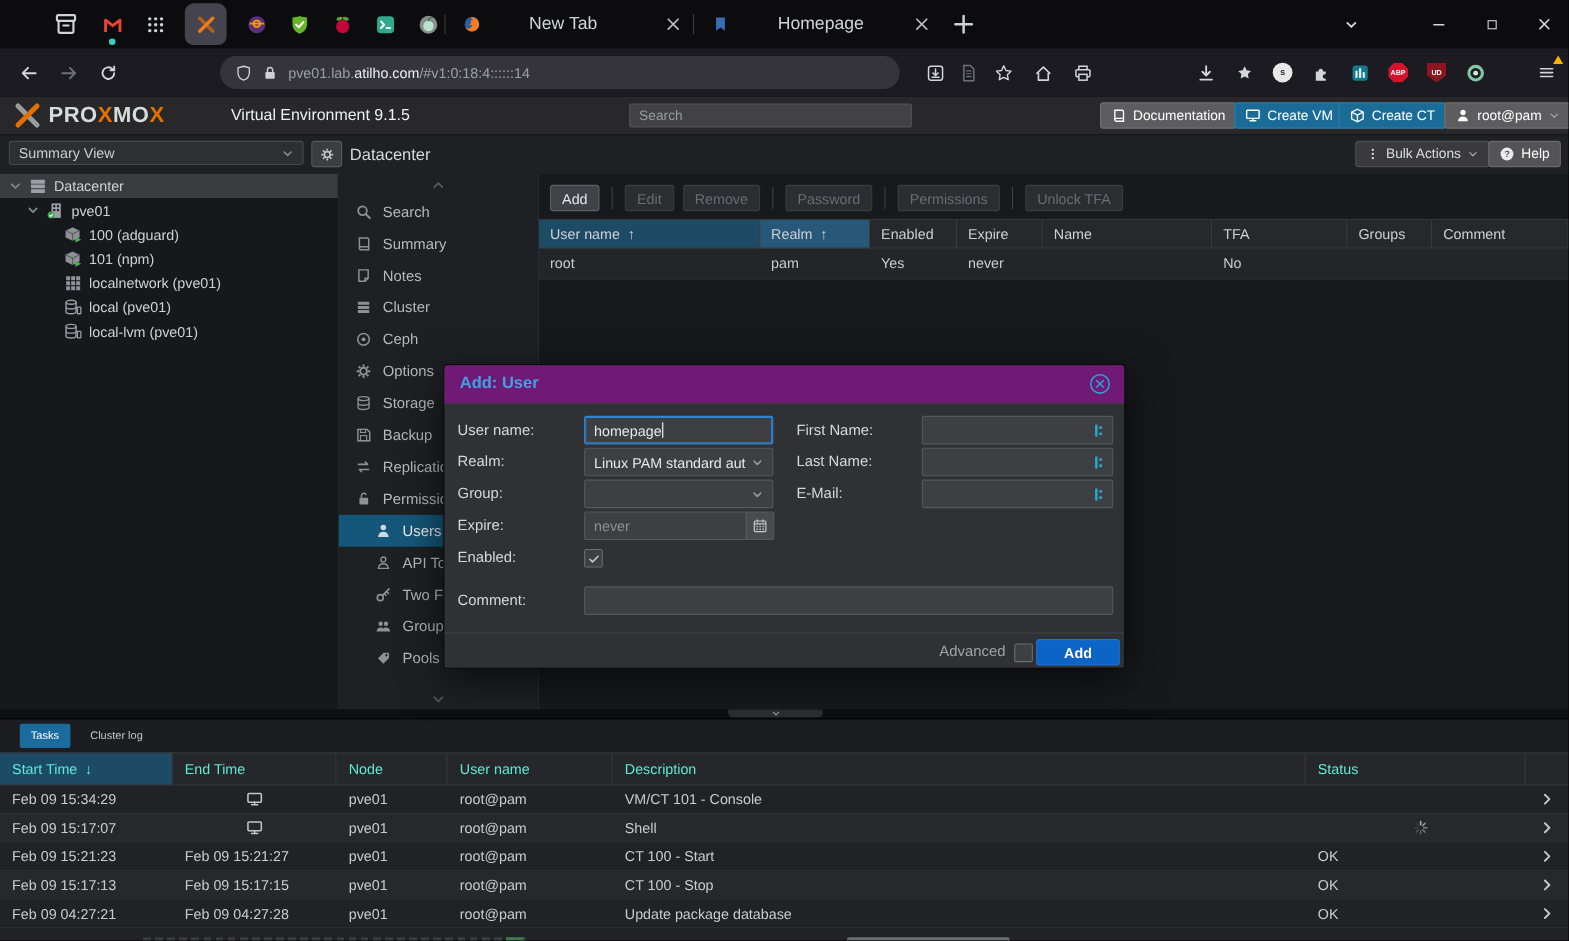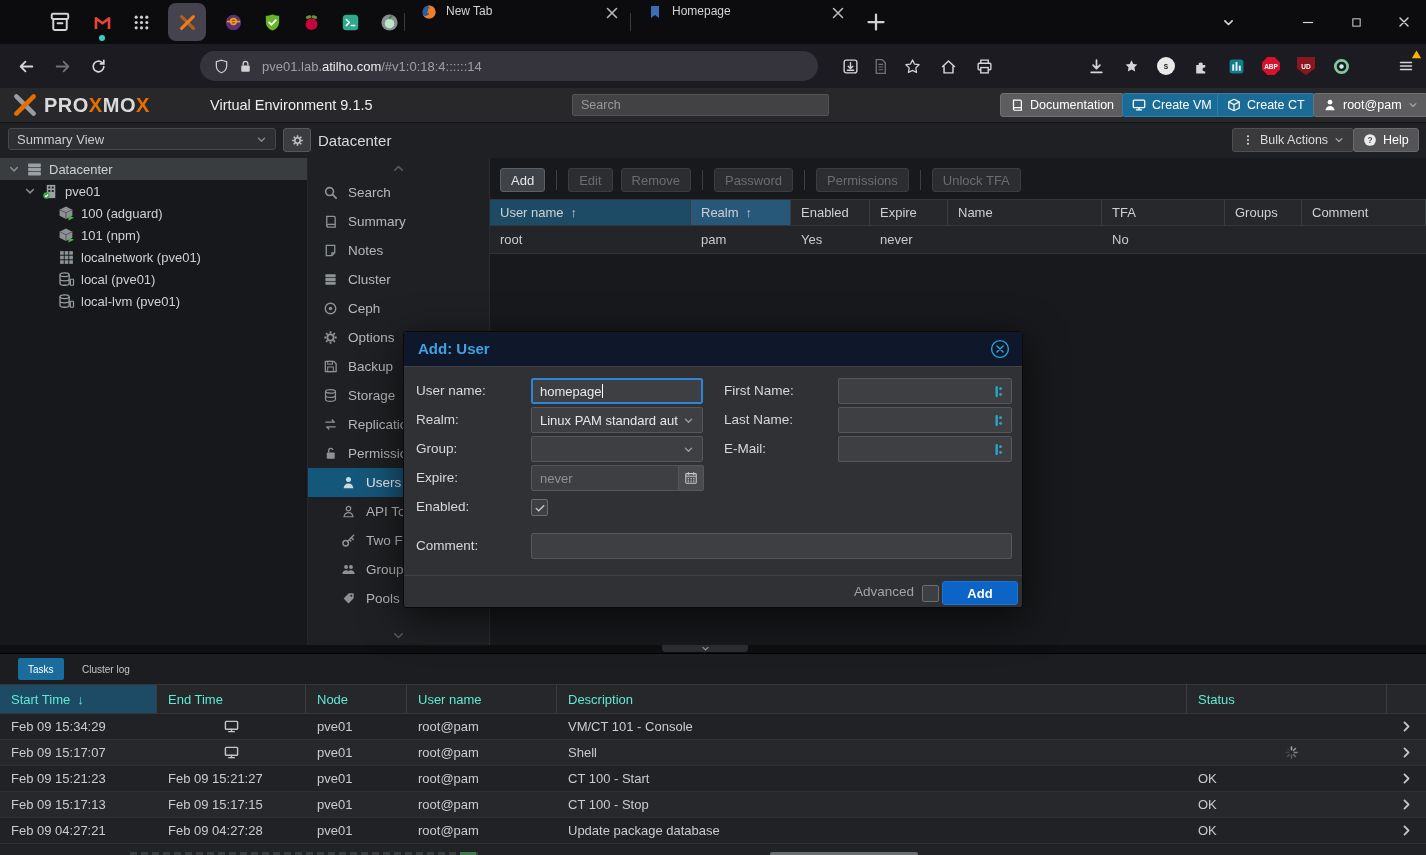--- a/index.html
+++ b/index.html
@@ -9,21 +9,21 @@
   .ic svg{width:100%;height:100%;display:block;}
 
   
   .tabstrip{position:absolute;top:0;left:0;right:0;height:44px;background:#0c0c0f;}
   .archivebtn{position:absolute;left:48px;top:10px;width:24px;height:24px;color:#d2d4d6;}
   #pins{position:absolute;left:90px;top:3px;height:38px;display:flex;align-items:center;gap:15px;}
   .pin{width:24px;height:24px;display:flex;align-items:center;justify-content:center;position:relative;}
   .pin .ic{width:19px;height:19px;}
   .pinactive{background:#45444e;border-radius:8px;width:38px;height:38px;}
   .pindot{position:absolute;left:50%;bottom:-7px;transform:translateX(-50%);width:6px;height:6px;border-radius:50%;background:#35d0c0;}
-  .btab{position:absolute;top:4px;height:36px;display:flex;align-items:flex-start;border-radius:4px;color:#d2d4d6;font-size:12px;}
+  .btab{position:absolute;top:4px;height:36px;display:flex;align-items:center;border-radius:4px;color:#d2d4d6;font-size:16px;gap:35px;}
   .btab .fav{margin:0 9px 0 13px;width:16px;height:16px;}
   .tabclose{position:absolute;right:9px;width:18px;height:18px;color:#b9bbbd;}
   .tabsep{position:absolute;top:13px;width:1px;height:18px;background:#3a3a41;}
   .newtabbtn{position:absolute;left:864px;top:10px;width:24px;height:24px;color:#cfd1d3;}
   .winicon{position:absolute;top:6px;width:40px;height:32px;display:flex;align-items:center;justify-content:center;color:#d6d8da;}
   .navbar{position:absolute;top:44px;left:0;right:0;height:44px;background:#1c1b22;border-bottom:1px solid #08080a;}
   .navicon{position:absolute;top:8px;width:28px;height:28px;display:flex;align-items:center;justify-content:center;color:#d3d5d7;}
   .navicon .ic{width:17px;height:17px;}
   .dim{color:#6f7175;}
   .urlbar{position:absolute;left:200px;top:7px;width:618px;height:30px;background:#35343d;border-radius:15px;display:flex;align-items:center;padding:0 14px;gap:9px;box-sizing:border-box;}
@@ -108,21 +108,21 @@
   .tc{display:flex;align-items:center;padding:0 11px;font-size:13px;color:#c9ccce;box-sizing:border-box;overflow:hidden;white-space:nowrap;}
   .tc .ic{color:#c3c6c8;}
   .sliver{height:13px;background:#212225;position:relative;overflow:hidden;}
   .sliver .marks{position:absolute;left:130px;top:8px;width:350px;height:4px;
      background:repeating-linear-gradient(90deg,#3a3d40 0 7px,transparent 7px 11px);}
   .sliver .gmark{position:absolute;left:460px;top:8px;width:16px;height:4px;background:#3f7a4a;}
   .hthumb{position:absolute;left:770px;bottom:0;width:148px;height:4px;background:#6a6d70;border-radius:2px;}
 
   
   .modal{position:absolute;left:403px;top:331px;width:620px;height:277px;background:#303134;border:1px solid #0a0a0a;border-radius:3px;box-shadow:0 10px 40px rgba(0,0,0,.65);z-index:50;box-sizing:border-box;}
-  .mhead{position:absolute;left:0;top:0;right:0;height:34px;background:#0f172a;border-bottom:1px solid #404246;border-radius:3px 3px 0 0;}
+  .mhead{position:absolute;left:0;top:0;right:0;height:34px;background:#701a75;border-bottom:1px solid #404246;border-radius:3px 3px 0 0;}
   .mtitle{position:absolute;left:14px;top:8px;font-size:15px;font-weight:bold;color:#3ea2e4;}
   .mclose{position:absolute;right:12px;top:7px;width:20px;height:20px;color:#2f9fd8;}
   .mlabel{position:absolute;font-size:13.5px;color:#d6d8da;height:26px;line-height:26px;}
   .mfield{position:absolute;height:26px;background:#3e3f43;border:1px solid #55575b;border-radius:2px;box-sizing:border-box;display:flex;align-items:center;padding:0 8px;font-size:13px;color:#e6e8ea;overflow:hidden;white-space:nowrap;}
   .mfield.focus{border:1px solid #2e85d8;box-shadow:0 0 0 1px #2e85d8 inset;}
   .mfield .chev{margin-left:auto;width:11px;height:11px;color:#9da0a3;flex:0 0 auto;}
   .mfield .ph{color:#8e9194;}
   .caret{display:inline-block;width:1px;height:14px;background:#fff;margin-left:1px;}
   .pmicon{position:absolute;right:5px;top:5px;width:15px;height:15px;}
   .calbtn{position:absolute;width:26px;height:26px;background:#4a4b4f;border:1px solid #55575b;border-radius:0 2px 2px 0;box-sizing:border-box;display:flex;align-items:center;justify-content:center;color:#c6c9cb;}
@@ -703,35 +703,35 @@
               <path d="M8 1.4v2.2M8 12.4v2.2M1.4 8h2.2M12.4 8h2.2M3.3 3.3l1.6 1.6M11.1 11.1l1.6 1.6M12.7 3.3l-1.6 1.6M4.9 11.1l-1.6 1.6"></path>
             </g>
             <circle cx="8" cy="8" r="3.3" fill="none" stroke="currentColor" stroke-width="1.9"></circle>
           </svg>
         </span>
         <span>Options</span>
       </div>
       <div class="mitem">
         <span class="ic" style="width: 15px; height: 15px;">
           <svg viewBox="0 0 16 16">
+            <ellipse cx="8" cy="3.6" rx="5.3" ry="1.9" fill="none" stroke="currentColor" stroke-width="1.3"></ellipse>
+            <path d="M2.7 3.6v8.6c0 1.1 2.4 2 5.3 2s5.3-.9 5.3-2V3.6M2.7 8c0 1.1 2.4 2 5.3 2s5.3-.9 5.3-2" fill="none" stroke="currentColor" stroke-width="1.3"></path>
+          </svg>
+        </span>
+        <span>Storage</span>
+      </div>
+      <div class="mitem">
+        <span class="ic" style="width: 15px; height: 15px;">
+          <svg viewBox="0 0 16 16">
             <path d="M2.5 2.5h9L14 5v8.5H2.5z" fill="none" stroke="currentColor" stroke-width="1.4"></path>
             <rect x="5" y="8.5" width="6" height="5" fill="none" stroke="currentColor" stroke-width="1.1"></rect>
             <rect x="5" y="2.5" width="5" height="3" fill="none" stroke="currentColor" stroke-width="1.1"></rect>
           </svg>
         </span>
         <span>Backup</span>
-      </div>
-      <div class="mitem">
-        <span class="ic" style="width: 15px; height: 15px;">
-          <svg viewBox="0 0 16 16">
-            <ellipse cx="8" cy="3.6" rx="5.3" ry="1.9" fill="none" stroke="currentColor" stroke-width="1.3"></ellipse>
-            <path d="M2.7 3.6v8.6c0 1.1 2.4 2 5.3 2s5.3-.9 5.3-2V3.6M2.7 8c0 1.1 2.4 2 5.3 2s5.3-.9 5.3-2" fill="none" stroke="currentColor" stroke-width="1.3"></path>
-          </svg>
-        </span>
-        <span>Storage</span>
       </div>
       <div class="mitem">
         <span class="ic" style="width: 15px; height: 15px;">
           <svg viewBox="0 0 16 16">
             <path d="M3 5.5h9L9.8 3.3M13 10.5H4L6.2 12.7" fill="none" stroke="currentColor" stroke-width="1.5" stroke-linecap="round" stroke-linejoin="round"></path>
           </svg>
         </span>
         <span>Replication</span>
       </div>
       <div class="mitem">

